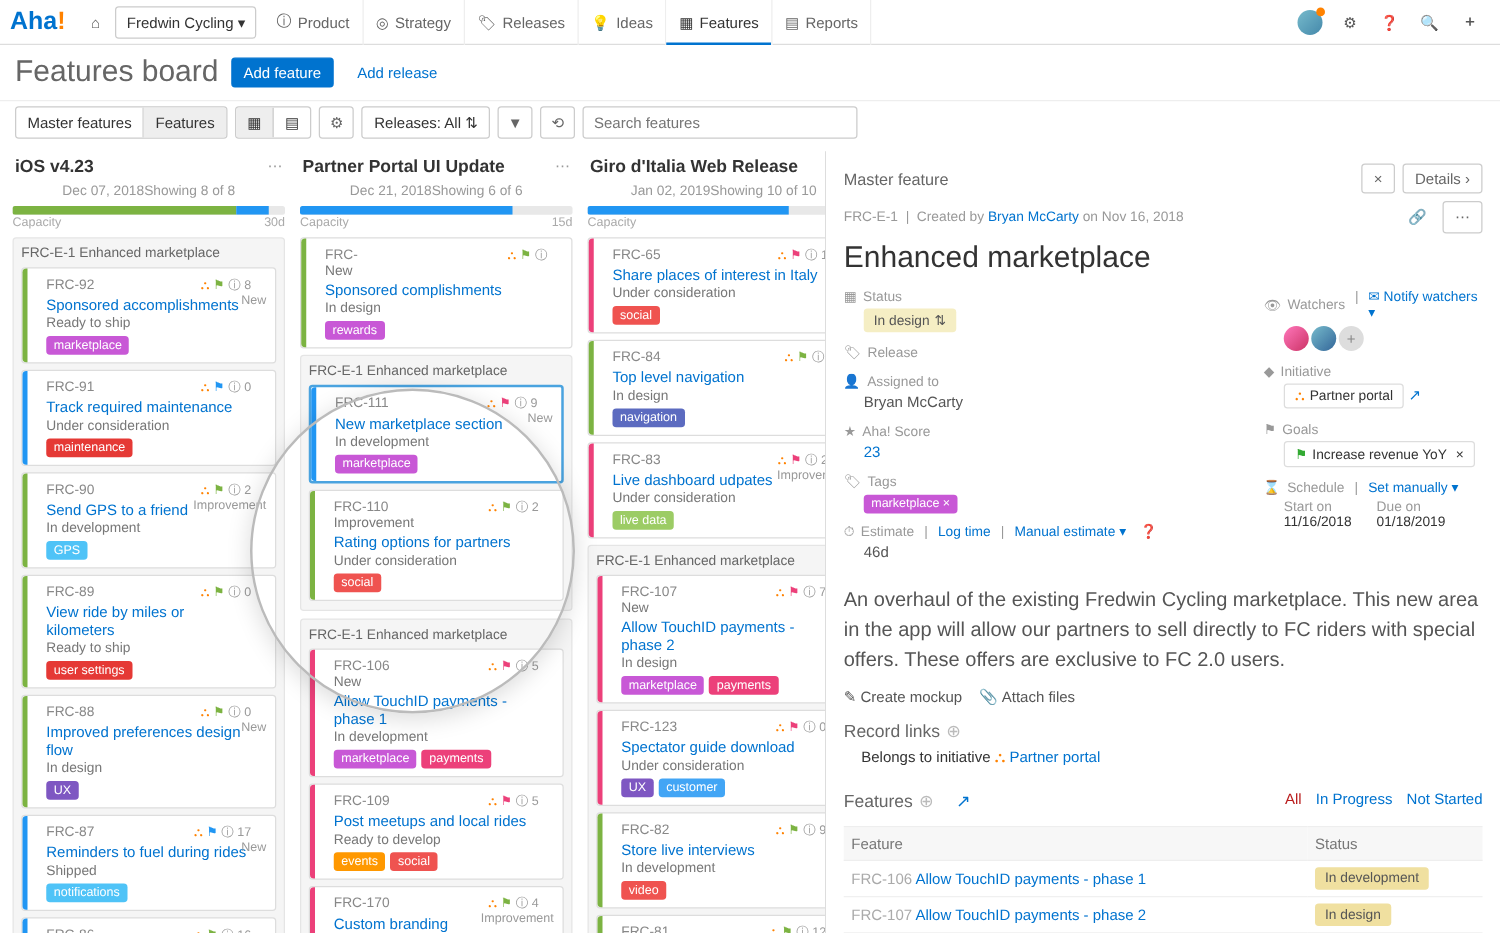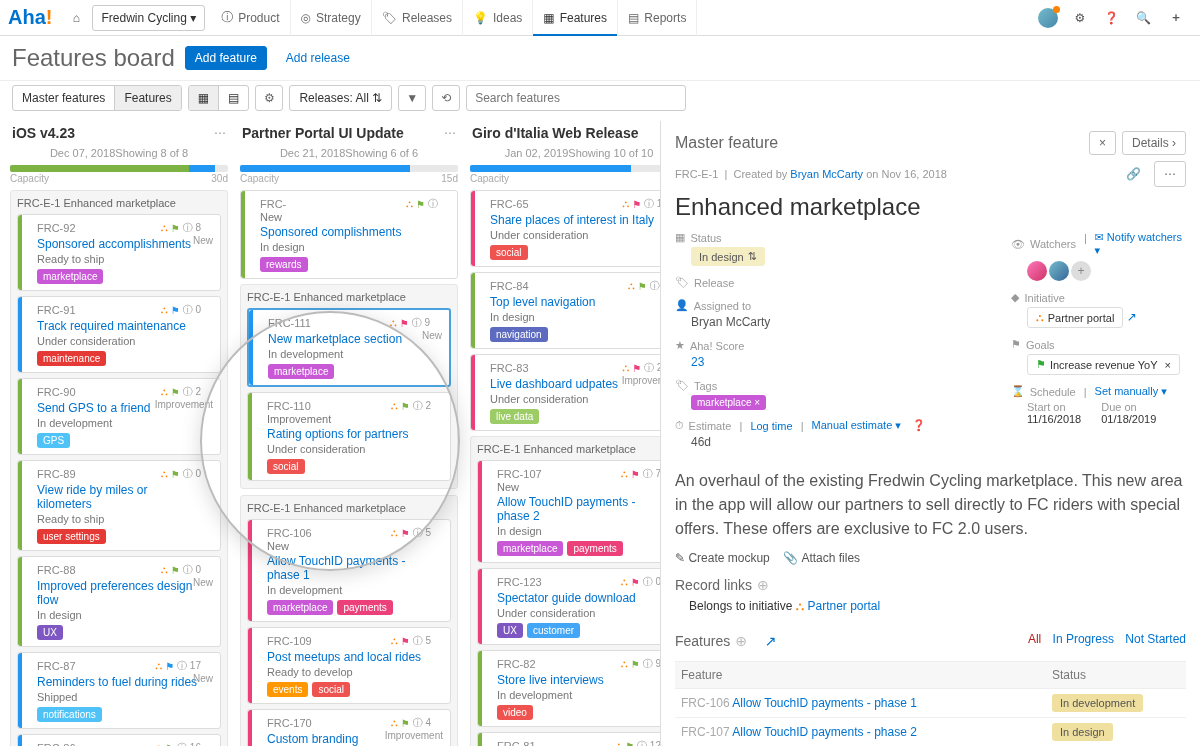--- a/index.html
+++ b/index.html
@@ -45,21 +45,21 @@
 .cicons{display:flex;gap:3px;align-items:center;font-size:10px;color:#999}
 .cname{font-size:12px;color:#0073cf;margin:2px 0}
 .cstat{font-size:11px;color:#777}
 .cnew{position:absolute;top:20px;right:7px;font-size:10px;color:#999}
 .tags{display:flex;gap:4px;margin-top:4px;flex-wrap:wrap}
 .tag{font-size:10px;padding:2px 6px;border-radius:3px;color:#fff}
 .lens{position:absolute;top:190px;left:200px;width:260px;height:260px;border:2px solid #bbb;border-radius:50%;pointer-events:none;box-shadow:0 4px 20px rgba(0,0,0,.15);z-index:5}
 
 .panel{width:540px;border-left:1px solid #ddd;overflow:auto;padding:10px 14px 20px;background:#fff}
 .prow{display:flex;justify-content:space-between;align-items:center;margin-bottom:6px}
-.ptype{font-size:16px;color:#666}
+.ptype{font-size:13px;color:#666}
 .pactions{display:flex;gap:6px}
 .pid{font-size:11px;color:#999}
 .pid a{color:#0073cf}
 .ptitle{font-size:24px;font-weight:400;color:#333;margin:4px 0 10px}
 .pgrid{display:flex;gap:20px}
 .pleft{flex:1}
 .pright{width:175px}
 .pfield{margin-bottom:10px}
 .plabel{font-size:11px;color:#999;display:flex;align-items:center;gap:5px;margin-bottom:3px}
 .pval{font-size:12px;color:#555;padding-left:16px}

